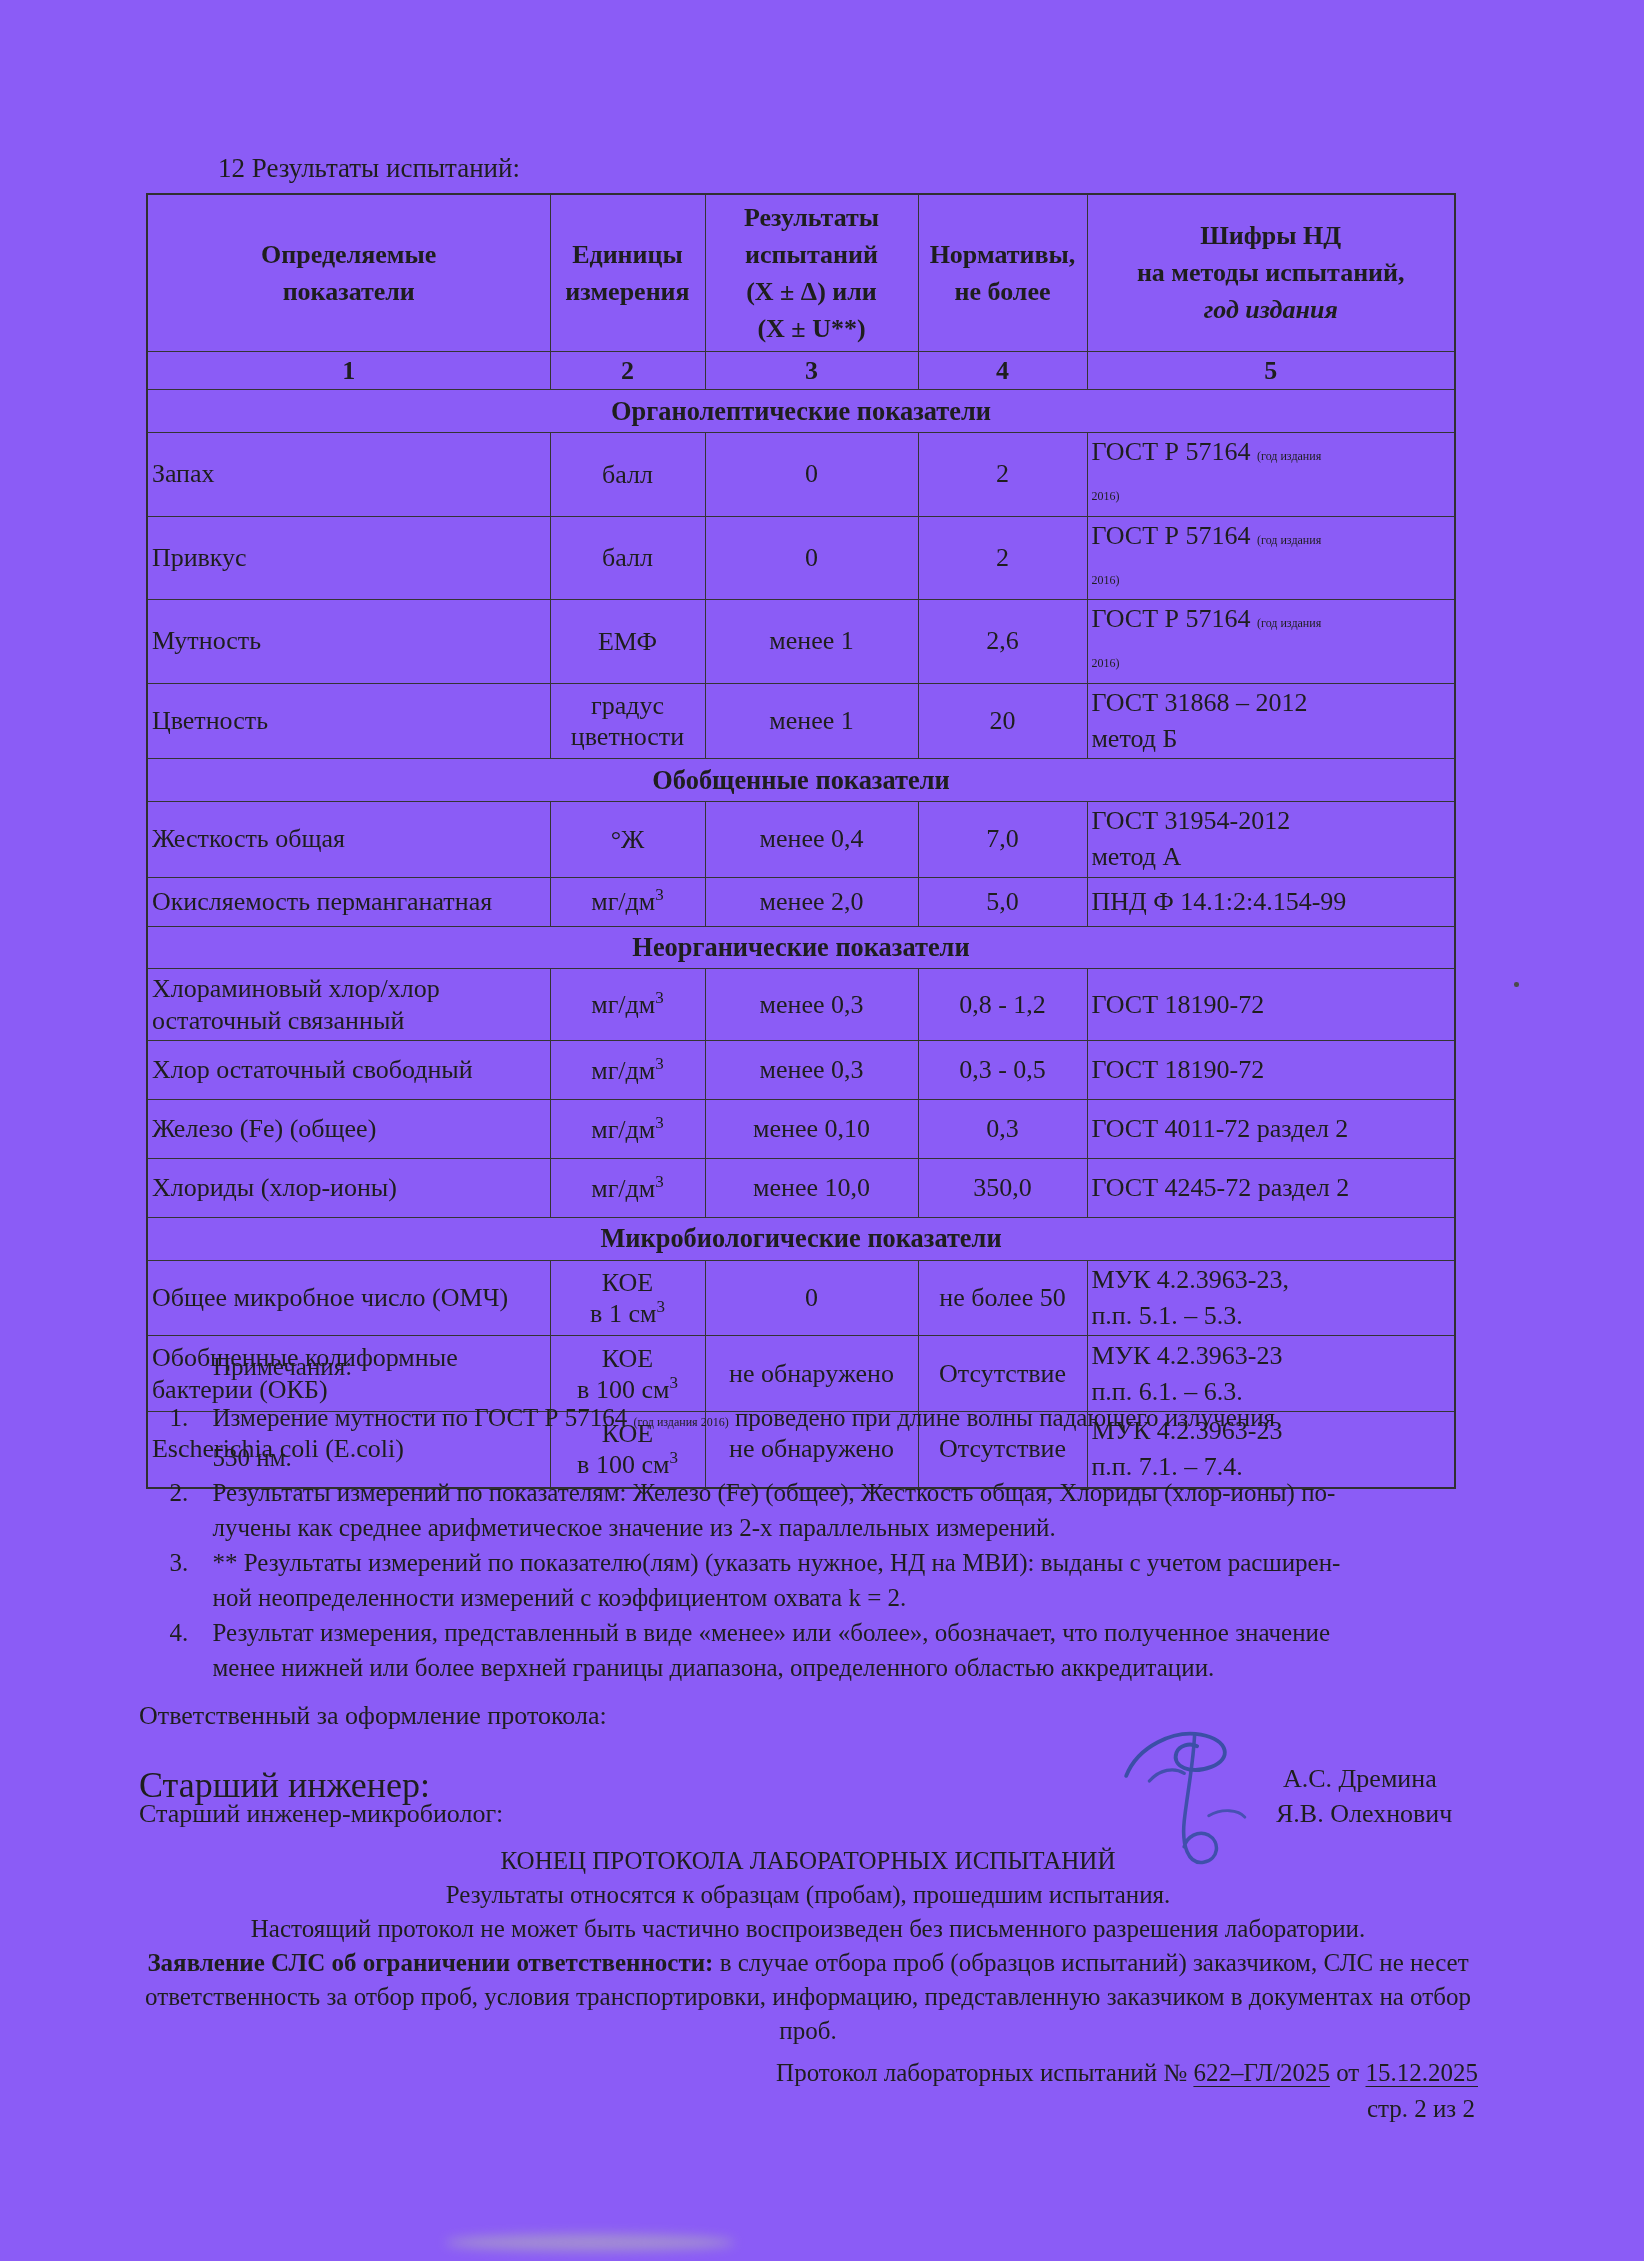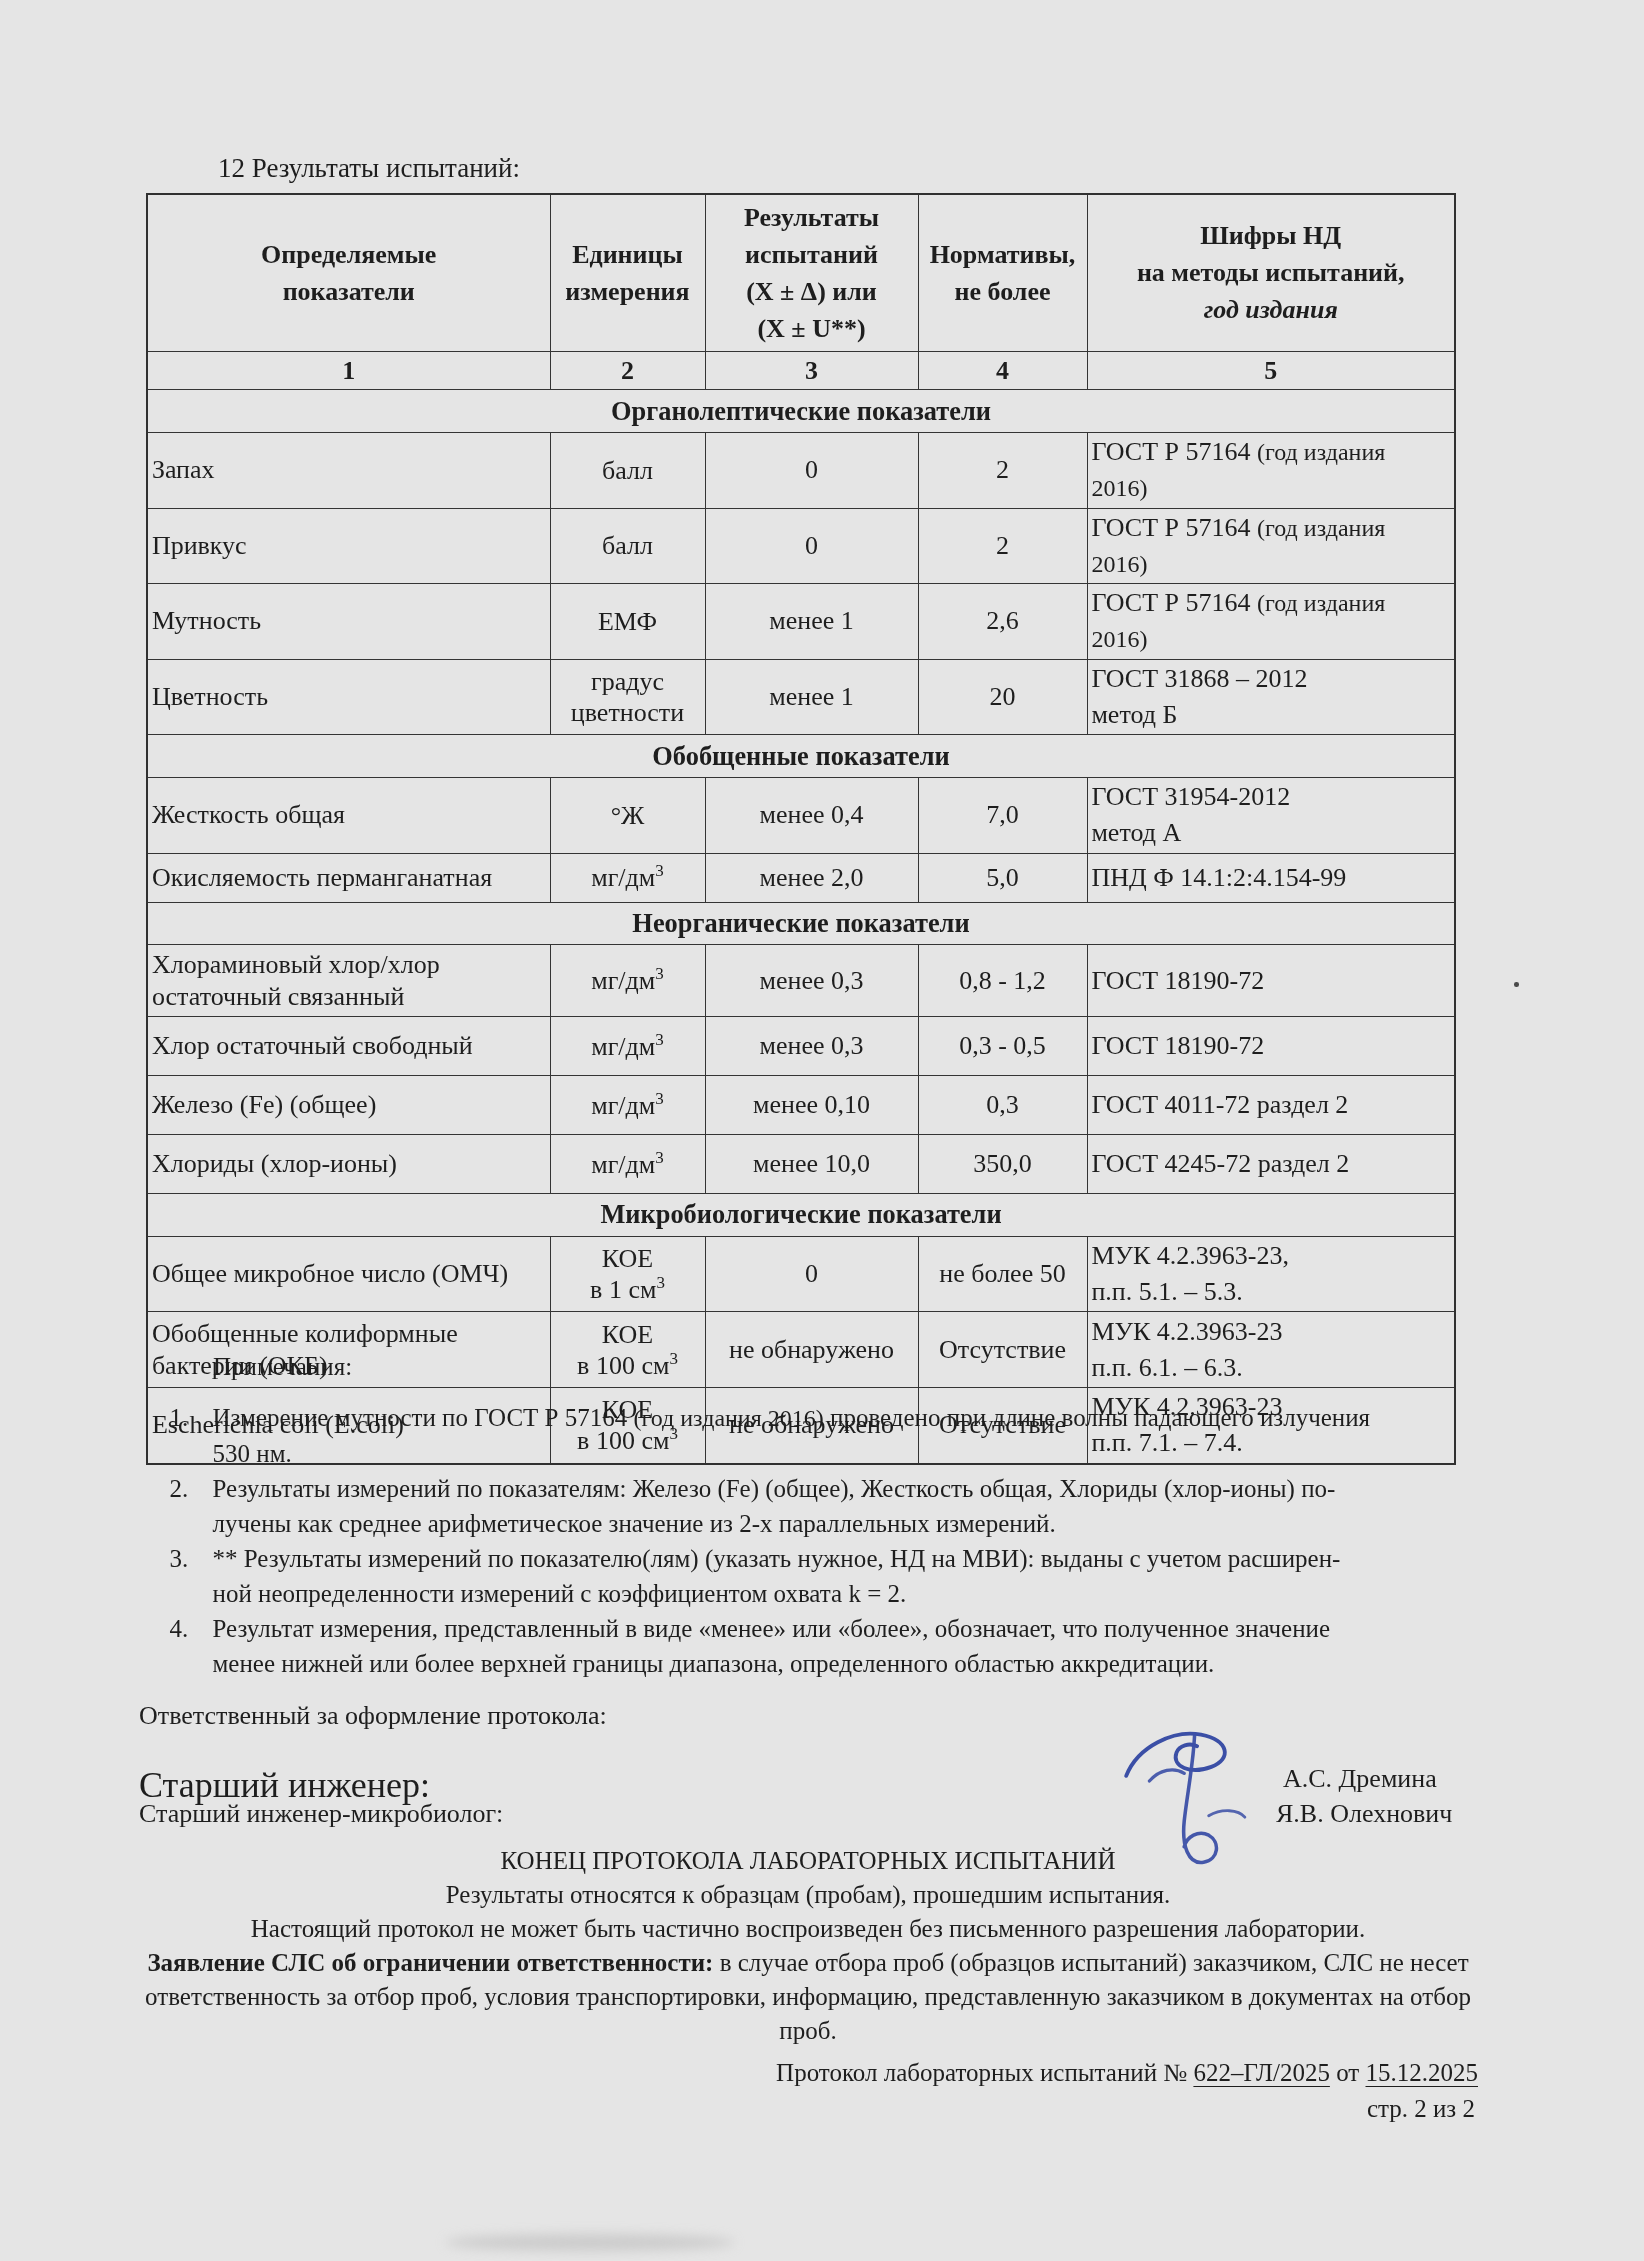--- a/index.html
+++ b/index.html
@@ -1,19 +1,19 @@
 <!DOCTYPE html>
 <html style="font-size:10.3px"><head>
 <meta charset="utf-8">
 <style>
   html,body{margin:0;padding:0;background:#ffffff;}
   .page{
     position:relative;
     width:1644px;height:2261px;
-    background:#e5e5e5;
+    background:#8b5cf6;
     font-family:"Liberation Serif","DejaVu Serif",serif;
     color:#1e1e1e;
     overflow:hidden;
   }
   .doc-title{
     position:absolute;left:218px;top:153px;
     font-size:27px;
   }
   
   table.results{
@@ -37,21 +37,21 @@
     font-weight:bold;text-align:center;height:35px;line-height:31px;
   }
   tr.section-row td{
     font-weight:bold;text-align:center;font-size:26.4px;height:39px;
   }
   td.cell-ind{text-align:left;padding-left:11.6px;line-height:32px;}
   td.cell-unit{text-align:center;line-height:31px;}
   td.cell-res{text-align:center;}
   td.cell-norm{text-align:center;}
   td.cell-meth{text-align:left;padding-left:13px;line-height:36px;}
-  .seg-small{font-size:24px;}
+  .seg-small{font-size:12px;}
   .seg-italic{font-style:italic;}
   .seg-bold{font-weight:bold;}
   .seg-underline{text-decoration:underline;text-underline-offset:4.5px;text-decoration-thickness:1.3px;}
   sup.u3{font-size:17px;vertical-align:super;line-height:0;}
   
   .notes{
     position:absolute;left:145px;top:1349px;width:1356px;
     font-size:25px;line-height:35px;
   }
   .notes-heading{margin-left:68px;margin-bottom:15.5px;}

